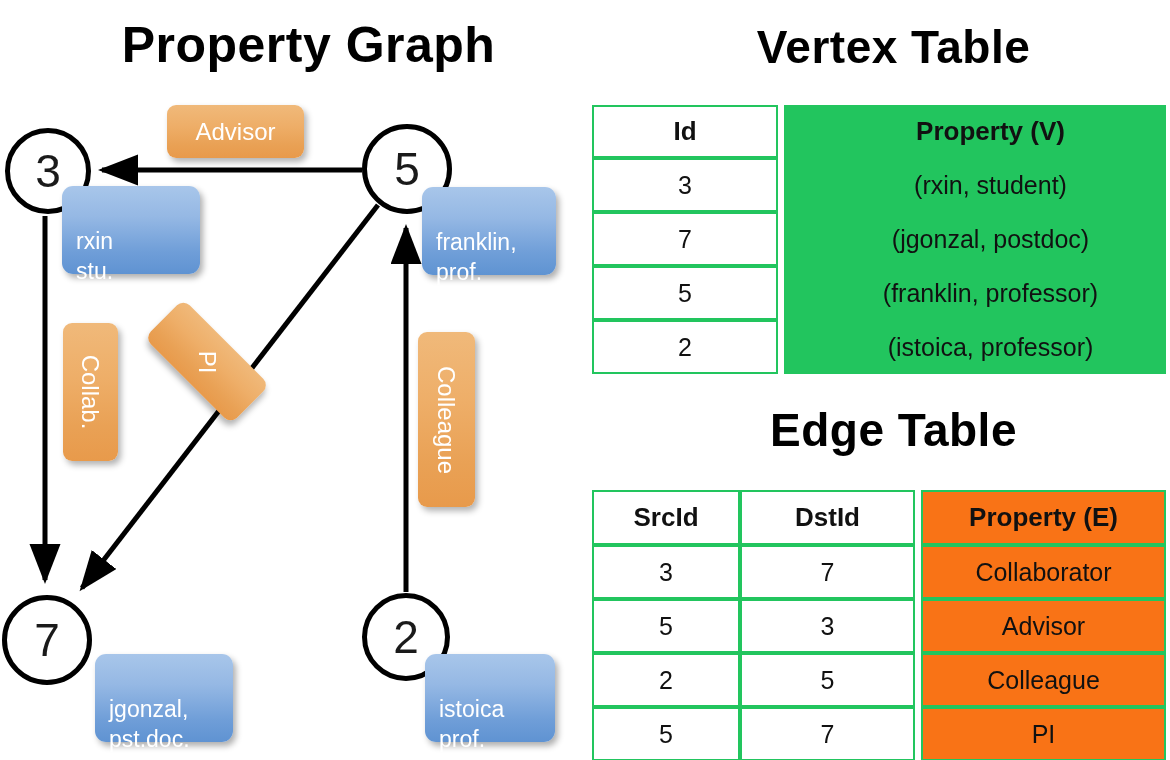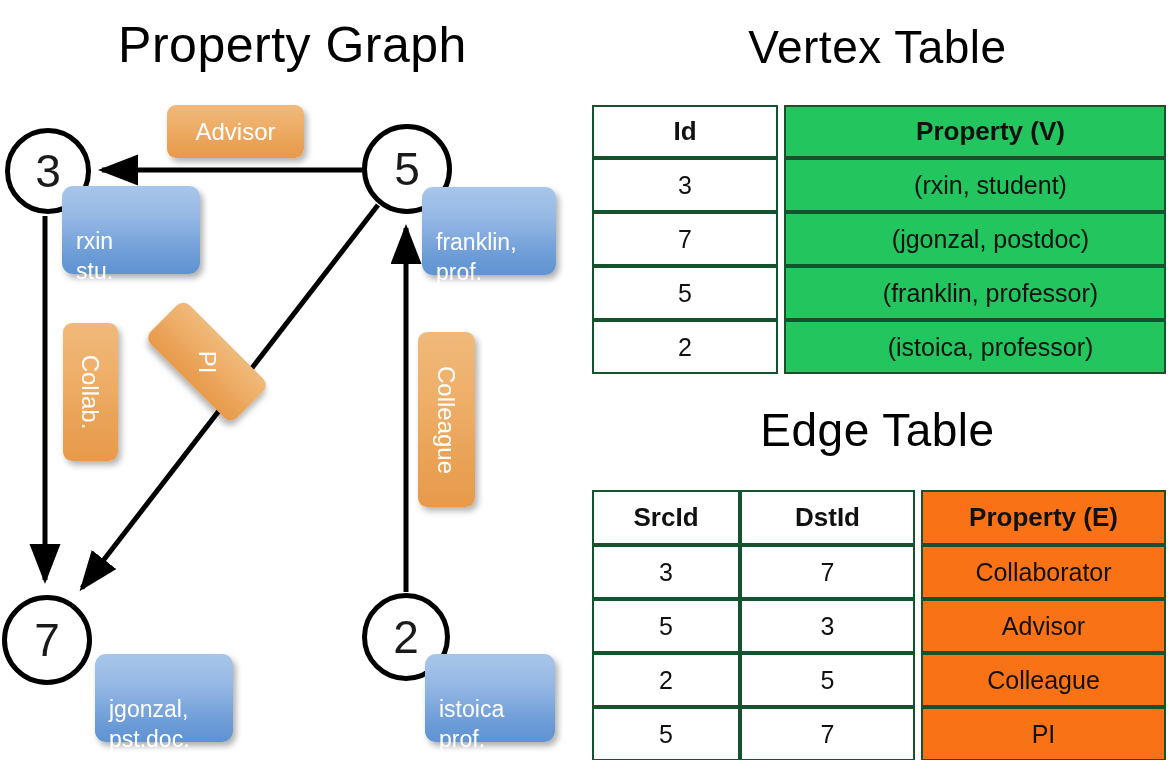--- a/index.html
+++ b/index.html
@@ -13,25 +13,26 @@
     width: 1170px;
     height: 760px;
     overflow: hidden;
     background: #ffffff;
   }
 
   
   .title {
     position: absolute;
     font-family: "Liberation Sans", sans-serif;
-    font-weight: 400;
+    font-weight: 700;
     color: #000000;
     letter-spacing: 0.5px;
     white-space: nowrap;
     text-align: center;
+    margin-left: 16px;
   }
   #title-property-graph {
     left: 0; top: 16px; width: 585px;
     font-size: 50px; line-height: 58px;
   }
   #title-vertex-table {
     left: 585px; top: 20px; width: 585px;
     font-size: 46px; line-height: 54px;
   }
   #title-edge-table {
@@ -101,21 +102,21 @@
 
   
   .tbl {
     position: absolute;
     border-collapse: separate;
     border-spacing: 0;
     font-family: "Liberation Sans", sans-serif;
   }
   .tbl .cell {
     position: absolute;
-    border: 2px solid #14532d;
+    border: 2px solid #22c55e;
     display: flex;
     align-items: center;
     justify-content: center;
     font-size: 25px;
     font-weight: 300;
     color: #111;
     background: #ffffff;
     white-space: nowrap;
   }
   .tbl .cell.head {

